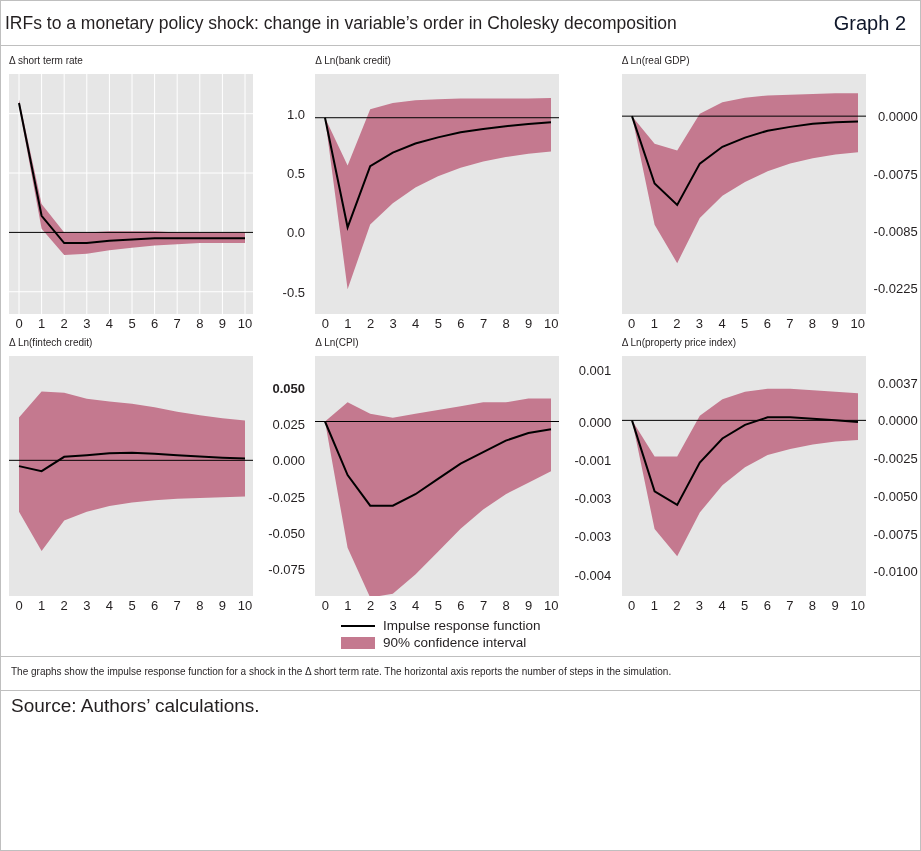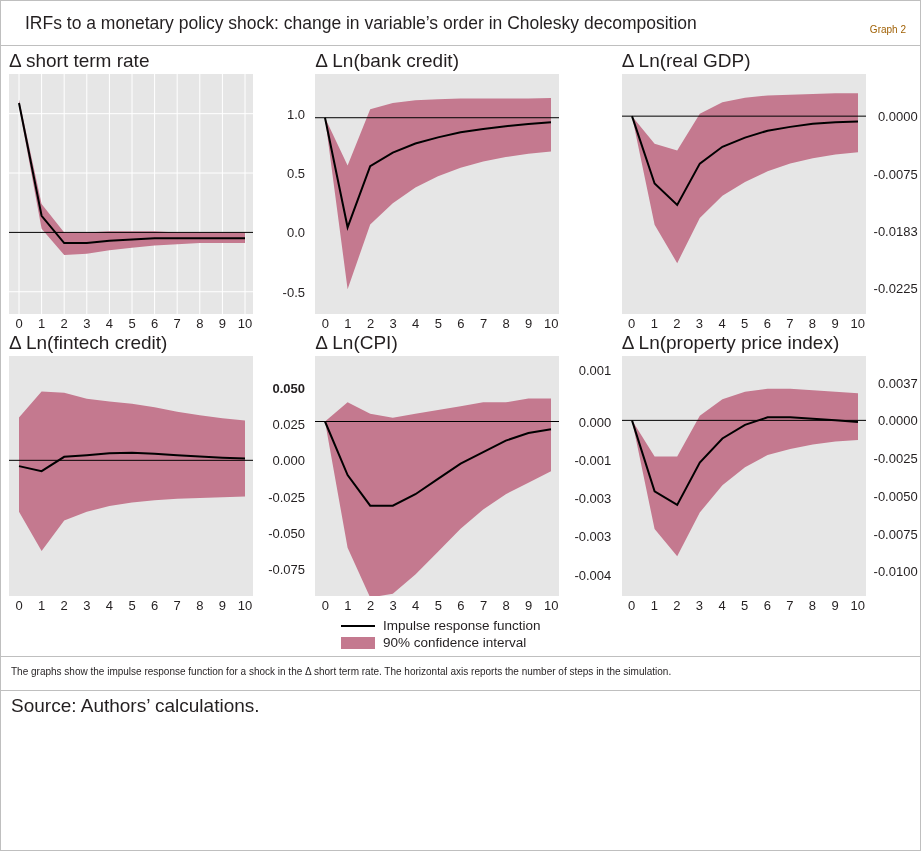--- a/index.html
+++ b/index.html
@@ -19,36 +19,36 @@
     width: 921px;
     height: 851px;
     box-sizing: border-box;
     border: 1px solid #bfbfbf;
     position: relative;
     display: flex;
     flex-direction: column;
   }
   
   .header {
-    padding: 10px 14px 4px 24px;
+    padding: 10px 14px 4px 4px;
     position: relative;
   }
   .title {
     font-size: 17.5px;
     line-height: 24px;
     max-width: 700px;
     font-weight: normal;
     margin: 0;
   }
   .graph-label {
     position: absolute;
     right: 14px;
     bottom: 4px;
-    font-size: 10px;
-    color: #a16207;
+    font-size: 20px;
+    color: #0f172a;
   }
   .header-rule {
     height: 1px;
     background: #bfbfbf;
     margin: 6px 0 0 0;
   }
   
   .grid {
     flex: 0 0 auto;
     padding: 4px 0 0 0;
@@ -57,21 +57,21 @@
     display: flex;
     flex-direction: row;
   }
   .panel {
     position: relative;
     box-sizing: border-box;
     width: 307px;
     padding-left: 8px;
   }
   .panel-title {
-    font-size: 19px;
+    font-size: 10px;
     line-height: 18px;
     height: 20px;
     white-space: nowrap;
     margin: 2px 0 2px 0;
   }
   .plotwrap {
     position: relative;
     width: 297px;
     height: 258px;
   }
@@ -245,21 +245,21 @@
           <div class="plotarea" id="plot-2">
               <svg width="244" height="240">
                 <polygon points="10,42.15172413793104 32.6,69.7103448275862 55.2,76.6 77.8,39.8551724137931 100.4,28.372413793103448 123,23.779310344827586 145.6,21.48275862068965 168.2,20.717241379310344 190.8,19.951724137931034 213.4,19.186206896551724 236,19.186206896551724 236,78.13103448275862 213.4,80.42758620689656 190.8,84.25517241379312 168.2,89.61379310344827 145.6,97.2689655172414 123,107.98620689655172 100.4,121.76551724137931 77.8,143.9655172413793 55.2,189.13103448275862 32.6,150.85517241379313 10,42.15172413793104" fill="#c4798f"></polygon>
                 <line x1="0" x2="244" y1="42.15172413793104" y2="42.15172413793104" stroke="#000" stroke-width="1"></line>
                 <polyline points="10,42.15172413793104 32.6,109.51724137931036 55.2,130.95172413793102 77.8,89.61379310344827 100.4,72.77241379310345 123,63.58620689655172 145.6,56.69655172413793 168.2,52.868965517241385 190.8,49.80689655172414 213.4,48.27586206896552 236,47.51034482758621" fill="none" stroke="#000000" stroke-width="2"></polyline>
               </svg>
             </div>
           <div class="ylabels" id="ylab-2">
               <div class="ylabel" style="top: 42.1517px;">0.0000</div>
               <div class="ylabel" style="top: 99.5655px;">-0.0075</div>
-              <div class="ylabel" style="top: 156.979px;">-0.0183</div>
+              <div class="ylabel" style="top: 156.979px;">-0.0085</div>
               <div class="ylabel" style="top: 214.393px;">-0.0225</div>
             </div>
           <div class="xlabels" id="xlab-2">
               <div class="xlabel" style="left: 10px;">0</div>
               <div class="xlabel" style="left: 32.6px;">1</div>
               <div class="xlabel" style="left: 55.2px;">2</div>
               <div class="xlabel" style="left: 77.8px;">3</div>
               <div class="xlabel" style="left: 100.4px;">4</div>
               <div class="xlabel" style="left: 123px;">5</div>
               <div class="xlabel" style="left: 145.6px;">6</div>

